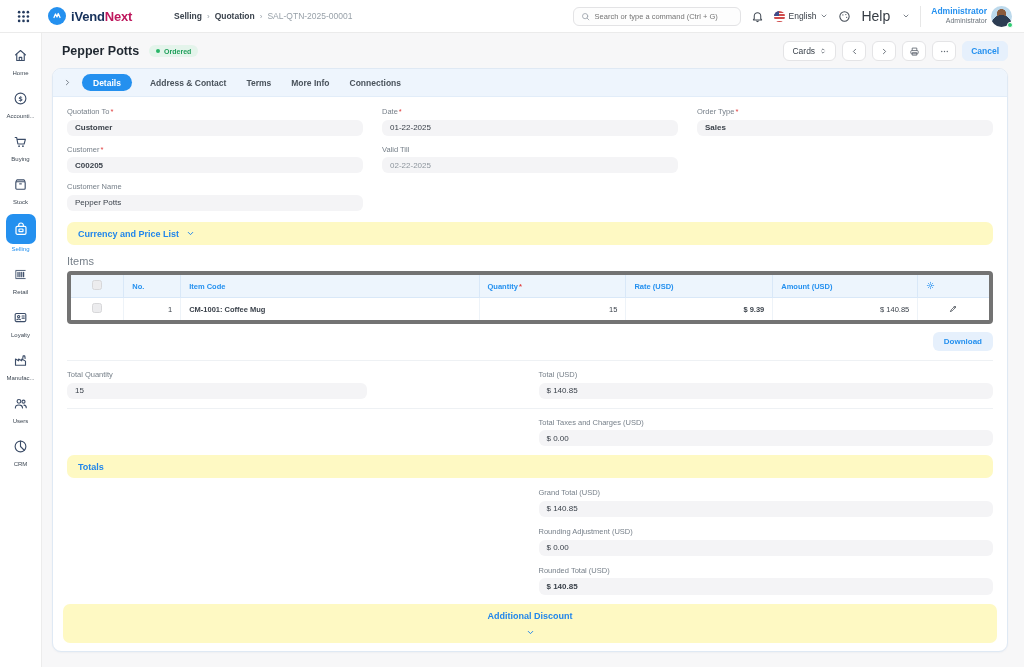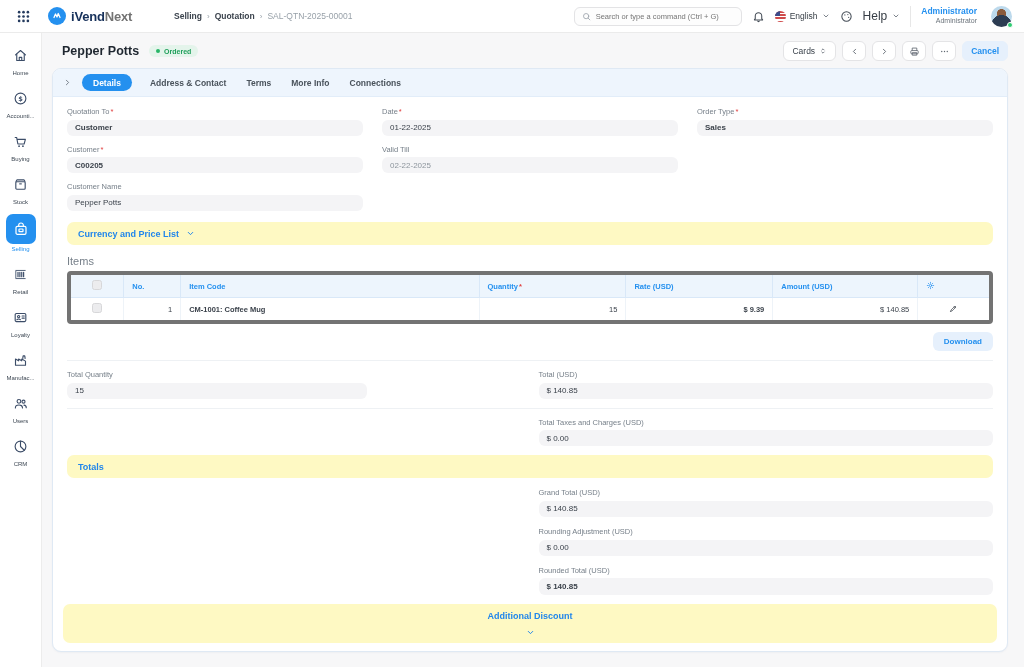--- a/index.html
+++ b/index.html
@@ -8,37 +8,37 @@
 
   
   .navbar { position:fixed; top:0; left:0; width:1024px; height:33px; background:#fff;
     border-bottom:1px solid #ebebeb; display:flex; align-items:center; padding:0 12px; z-index:20; }
   .grid-btn { width:22px; height:22px; display:flex; align-items:center; justify-content:center;
     color:#243a5e; cursor:pointer; }
   .logo { display:flex; align-items:center; gap:5px; margin-left:14px; }
   .logo-mark { width:18px; height:18px; border-radius:50%; background:#2490ef; display:flex;
     align-items:center; justify-content:center; }
   .logo-text { font-size:13px; font-weight:bold; letter-spacing:-0.2px; }
-  .logo-text .p1 { color:#16305a; } .logo-text .p2 { color:#737373; }
+  .logo-text .p1 { color:#16305a; } .logo-text .p2 { color:#be185d; }
   .crumbs { display:flex; align-items:center; margin-left:42px; font-size:8.5px; gap:5px; }
   .crumb { color:#3b434d; font-weight:bold; cursor:pointer; }
   .crumb-sep { color:#9aa3ab; font-size:8px; }
   .crumb.last { color:#98a1a9; font-weight:normal; cursor:default; }
   .nav-right { margin-left:auto; display:flex; align-items:center; gap:10px; }
   .search-box { width:168px; height:19px; border:1px solid #e3e3e5; border-radius:6px; background:#fdfdfd;
     display:flex; align-items:center; padding:0 7px; gap:5px; color:#9aa2aa; }
   .search-box input { border:none; outline:none; background:transparent; font-size:7.5px; width:100%;
     color:#6f777f; font-family:"Liberation Sans", sans-serif; }
   .nav-ico { color:#424a54; display:flex; align-items:center; cursor:pointer; }
   .lang { display:flex; align-items:center; gap:4px; font-size:8.5px; color:#363d45; cursor:pointer; }
   .flag { width:11px; height:11px; border-radius:50%; overflow:hidden; position:relative;
     background:linear-gradient(180deg,#cf4a4a 0 1.6px,#fff 1.6px 3.2px,#cf4a4a 3.2px 4.8px,#fff 4.8px 6.4px,#cf4a4a 6.4px 8px,#fff 8px 9.6px,#cf4a4a 9.6px 11px); }
   .flag::before { content:""; position:absolute; left:0; top:0; width:5.5px; height:5px; background:#3d4c8a; }
-  .help { display:flex; align-items:center; gap:5px; font-size:12px; color:#363d45; cursor:pointer; }
-  .userbox { display:flex; align-items:center; gap:14px; border-left:1px solid #e7e7e7; padding-left:10px; cursor:pointer; }
+  .help { display:flex; align-items:center; gap:12px; font-size:14px; color:#363d45; cursor:pointer; }
+  .userbox { display:flex; align-items:center; gap:4px; border-left:1px solid #e7e7e7; padding-left:10px; cursor:pointer; }
   .user-names { text-align:right; line-height:1.25; }
   .user-name { font-size:8.5px; font-weight:bold; color:#2490ef; }
   .user-role { font-size:7px; color:#6c747c; }
   .avatar { width:21px; height:21px; border-radius:50%; position:relative;
     background:
       radial-gradient(circle at 50% 92%, #2c3c52 0 46%, transparent 47%),
       radial-gradient(circle at 50% 36%, #8a5a3b 0 26%, transparent 27%),
       #bcd9ec; }
   .presence { position:absolute; right:-1px; bottom:-1px; width:6px; height:6px; border-radius:50%;
     background:#2ecc71; border:1px solid #fff; }

